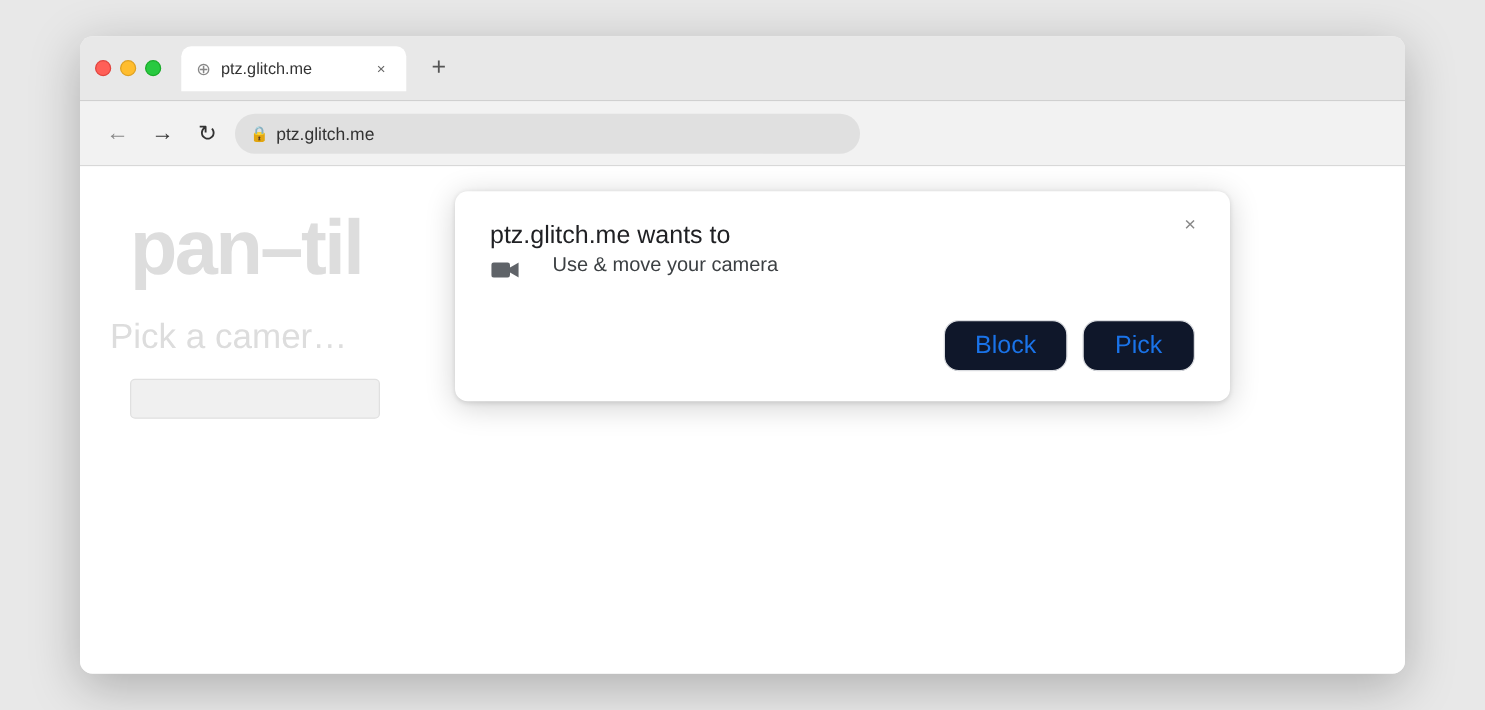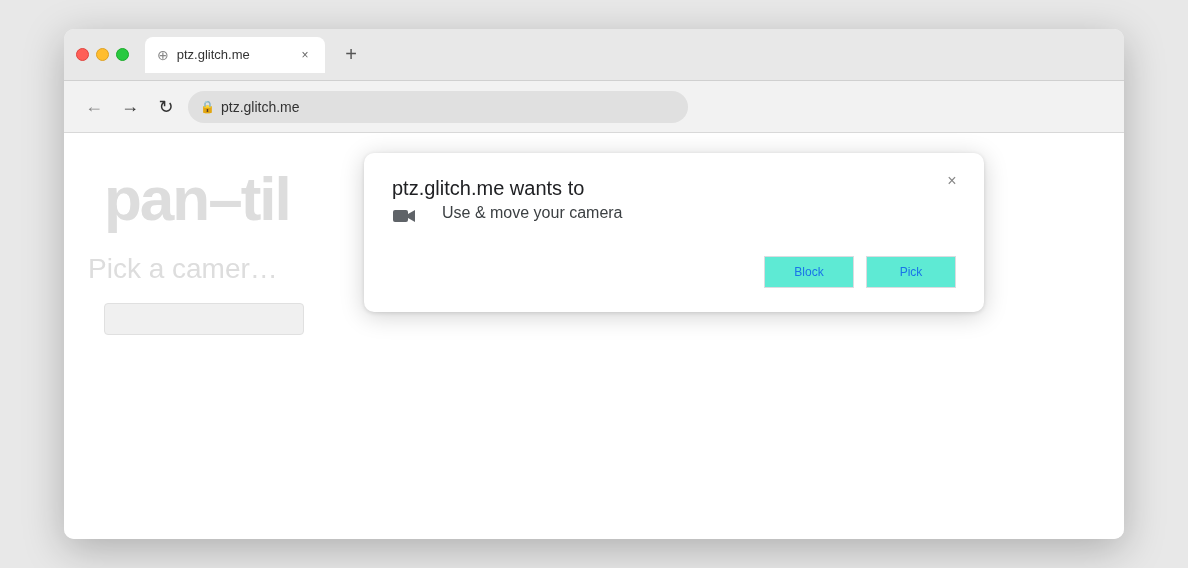--- a/index.html
+++ b/index.html
@@ -251,24 +251,24 @@
     }
 
     .dialog-actions {
       display: flex;
       justify-content: flex-end;
       gap: 12px;
     }
 
     .btn-block, .btn-allow {
       padding: 8px 24px;
-      border-radius: 0;
+      border-radius: 12px;
       border: 1.5px solid #dadce0;
-      background: #5eead4;
-      font-size: 12px;
+      background: #0f172a;
+      font-size: 20px;
       font-weight: 500;
       cursor: pointer;
       color: #1a73e8;
       min-width: 90px;
       text-align: center;
     }
   </style>
 </head>
 <body>
 

